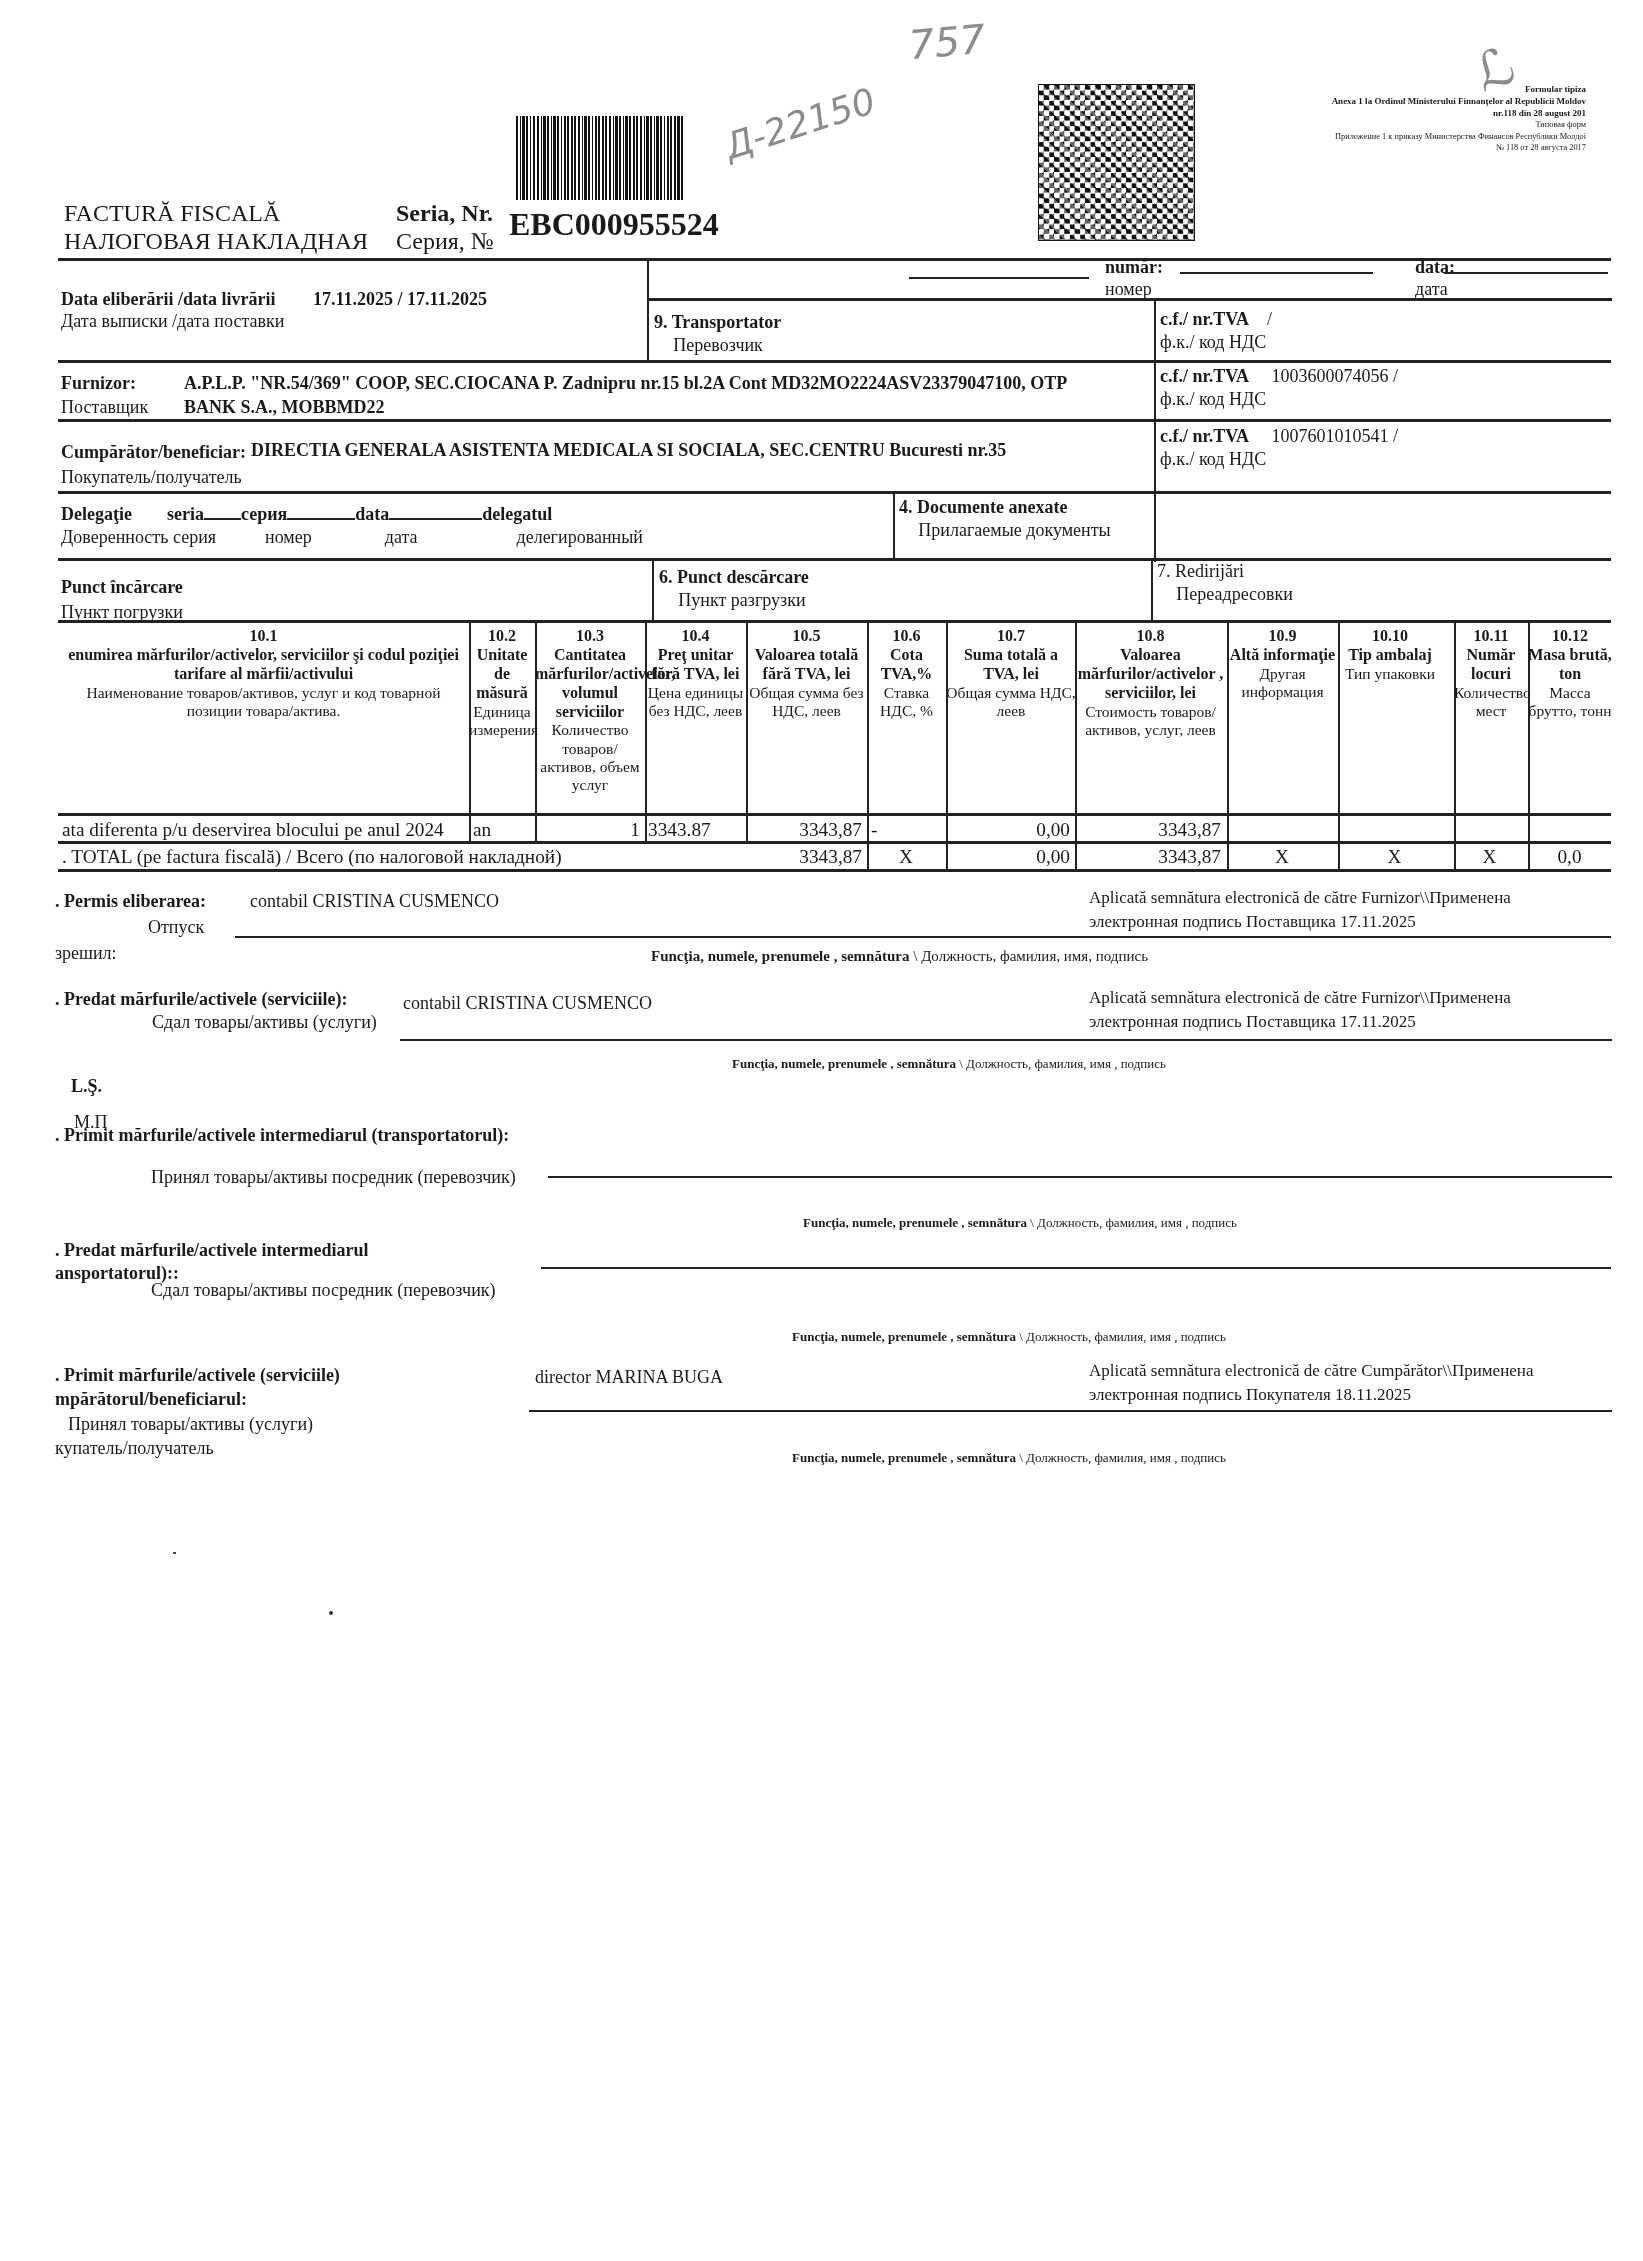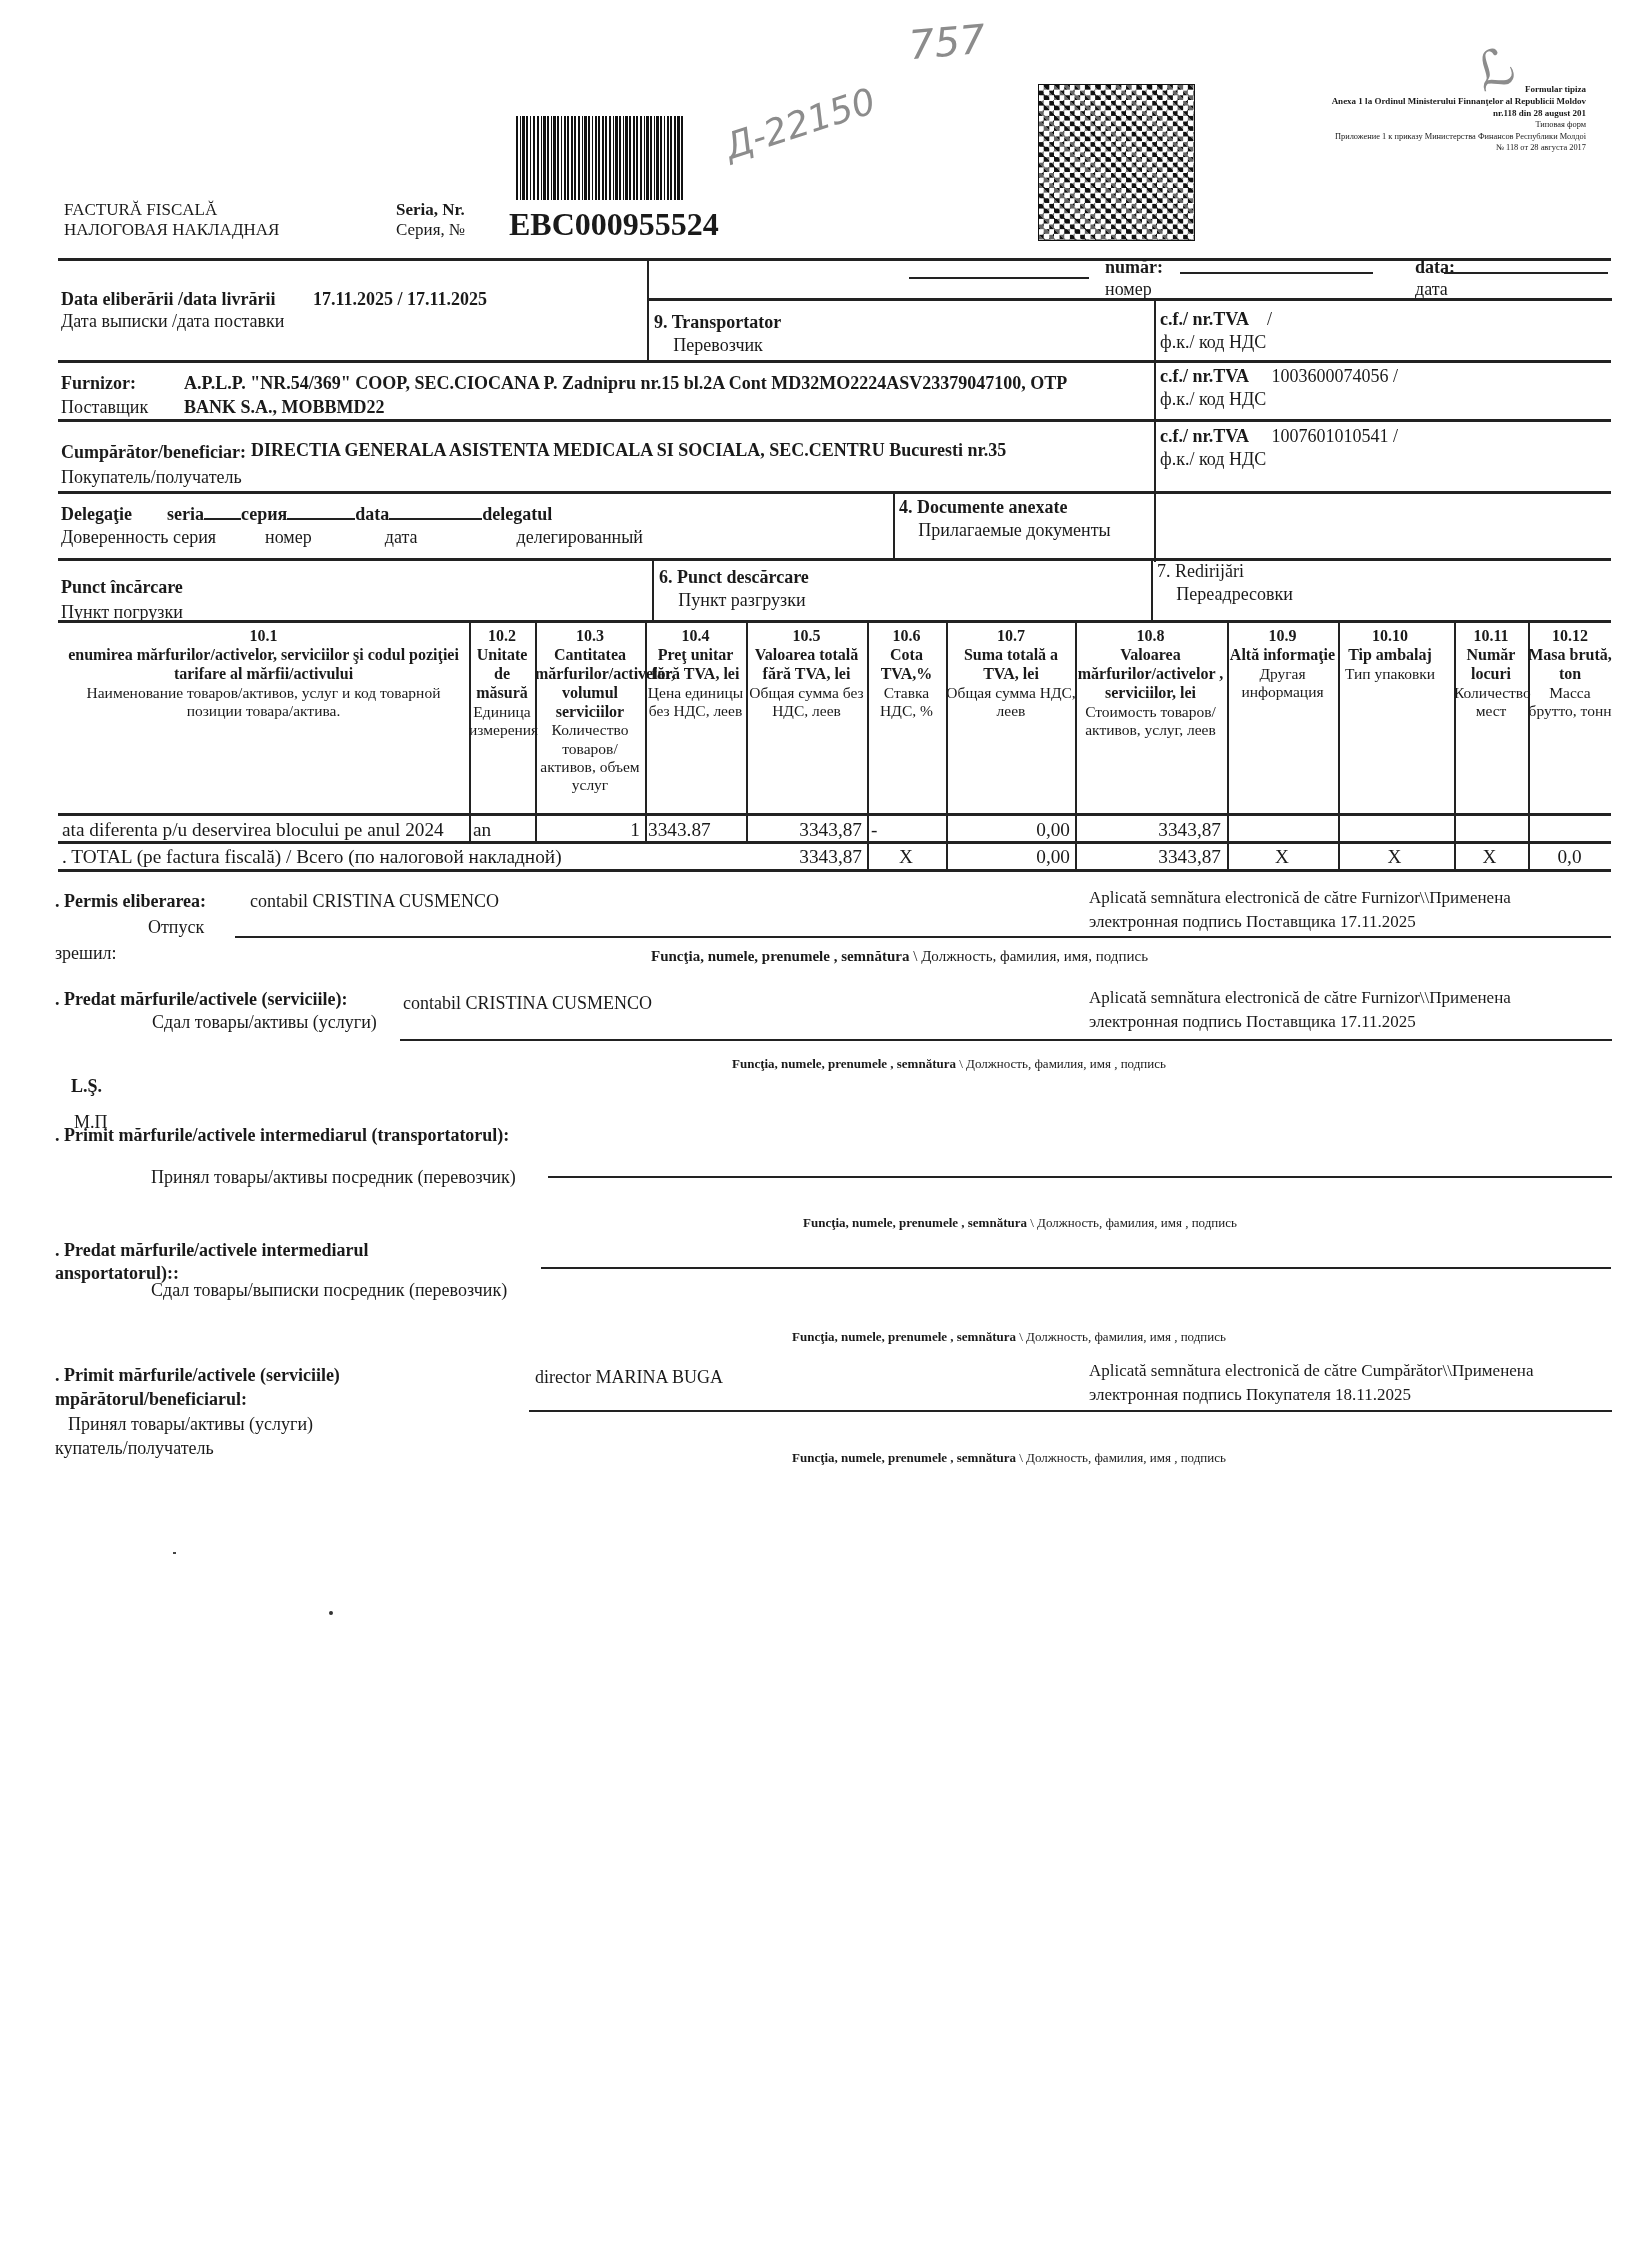--- a/index.html
+++ b/index.html
@@ -7,21 +7,21 @@
     width: 1644px; height: 2261px; position: relative; overflow: hidden;
     font-family: "Liberation Serif", "DejaVu Serif", serif; color: #1a1a1a;
   }
   .abs { position: absolute; }
   .b { font-weight: bold; }
   .hw { font-family: "DejaVu Sans", sans-serif; font-style: italic; color: #8c8c8c; }
   .hline { position: absolute; height: 0; border-top: 3.2px solid #222; }
   .vline { position: absolute; width: 0; border-left: 2.6px solid #222; }
   .t26 { font-size: 17px; }
   .t28 { font-size: 18px; }
-  .t30 { font-size: 17px; }
+  .t30 { font-size: 24px; }
   .cap { text-align: center; line-height: 1.18; font-size: 15.5px; }
   .cap .b { font-size: 16px; }
   .cell { position: absolute; font-size: 19.3px; }
   .blank { display: inline-block; border-bottom: 2.6px solid #222; vertical-align: baseline; }
   .stamp-small { font-size: 8.4px; line-height: 1.35; text-align: right; }
   .stamp-small .b { font-size: 9px; }
 </style>
 </head>
 <body>
 
@@ -287,21 +287,21 @@
 
 <div class="abs b t28" style="left:55px;top:1125px;">. Primit mărfurile/activele intermediarul (transportatorul):</div>
 <div class="abs t28" style="left:151px;top:1167px;">Принял товары/активы посредник (перевозчик)</div>
 <div class="hline" style="left:548px;top:1176px;width:1064px;border-top-width:2.6px;"></div>
 <div class="abs" style="left:803px;top:1215px;font-size:13px;"><span class="b">Funcţia, numele, prenumele , semnătura</span> <span>\ Должность, фамилия, имя , подпись</span></div>
 
 <div class="abs b t28" style="left:55px;top:1239px;line-height:1.3;">
   <div>. Predat mărfurile/activele intermediarul</div>
   <div>ansportatorul)::</div>
 </div>
-<div class="abs t28" style="left:151px;top:1280px;">Сдал товары/выписки посредник (перевозчик)</div>
+<div class="abs t28" style="left:151px;top:1280px;">Сдал товары/активы посредник (перевозчик)</div>
 <div class="hline" style="left:541px;top:1267px;width:1070px;border-top-width:2.6px;"></div>
 <div class="abs" style="left:792px;top:1329px;font-size:13px;"><span class="b">Funcţia, numele, prenumele , semnătura</span> <span>\ Должность, фамилия, имя , подпись</span></div>
 
 <div class="abs t28" style="left:55px;top:1363px;line-height:1.35;">
   <div class="b">. Primit mărfurile/activele (serviciile)</div>
   <div class="b">mpărătorul/beneficiarul:</div>
   <div style="padding-left:13px;">Принял товары/активы (услуги)</div>
   <div>купатель/получатель</div>
 </div>
 <div class="abs t28" style="left:535px;top:1367px;">director MARINA BUGA</div>

